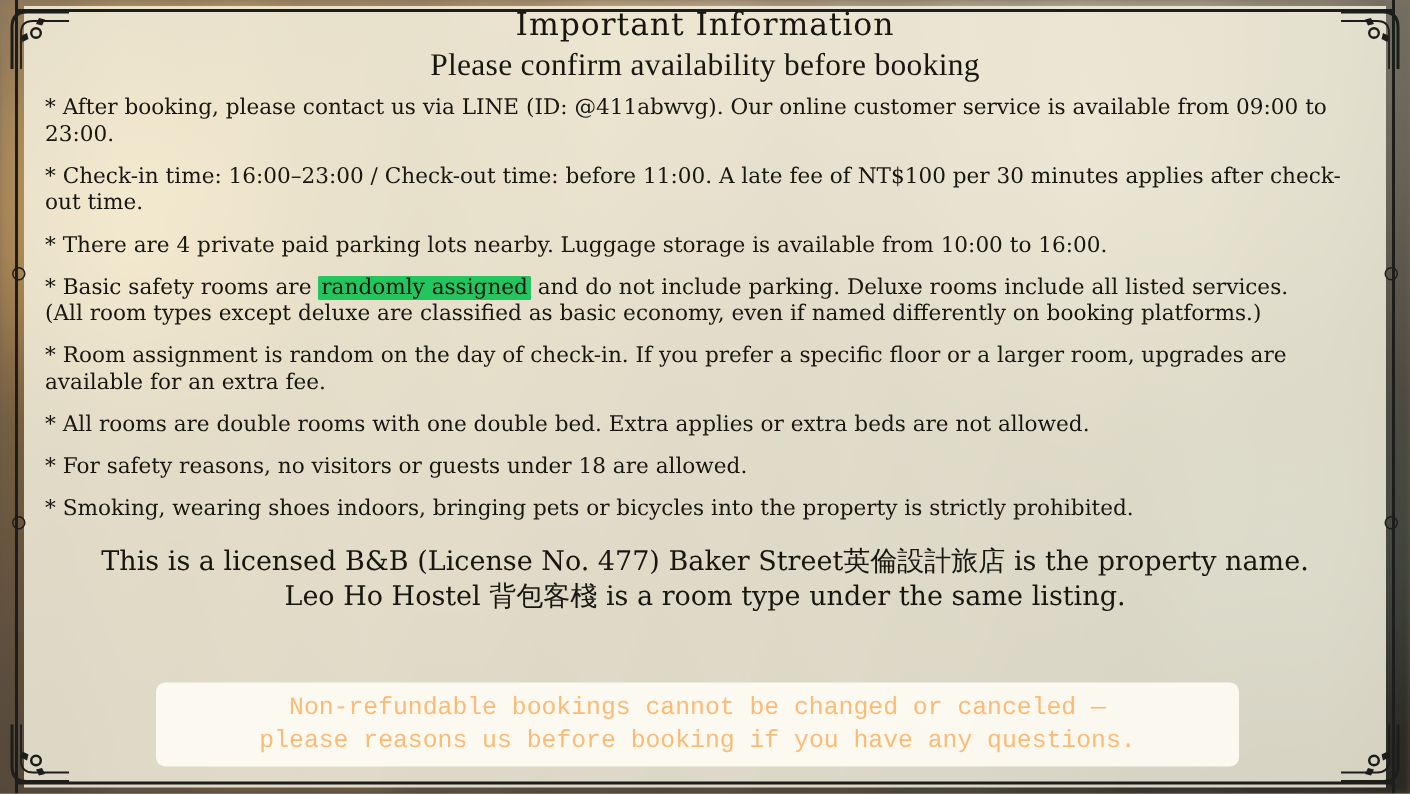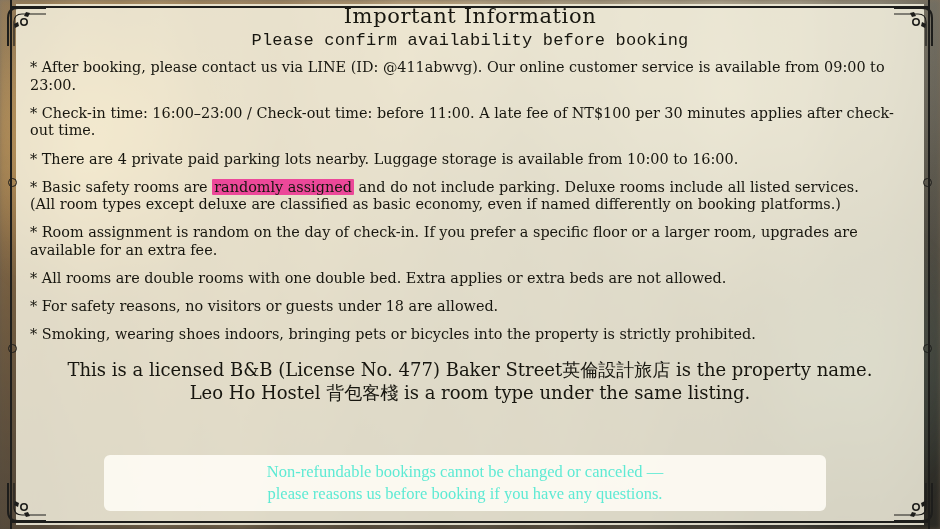--- a/index.html
+++ b/index.html
@@ -126,42 +126,42 @@
     text-align: center;
     margin-top: 0px;
   }
   .title1 {
     font-size: 21px;
     letter-spacing: 0.6px;
     line-height: 1.15;
     font-family: "DejaVu Serif", serif;
   }
   .title2 {
-    font-size: 17px;
+    font-size: 21px;
     letter-spacing: 0.2px;
     line-height: 1.25;
     margin-top: 2px;
-    font-family: Liberation Mono, monospace;
+    font-family: Liberation Serif, serif;
     text-align: center;
   }
   .body {
     margin-top: 8px;
     font-size: 14.4px;
     line-height: 1.2;
     font-family: "DejaVu Serif", serif;
   }
   .para {
     margin: 0 0 11px 0;
     text-align: left;
   }
   .para .sub {
     display: block;
   }
   .hl {
-    background: #ec4899;
+    background: #22c55e;
     padding: 0 2px;
     border-radius: 1px;
   }
   .license {
     text-align: center;
     font-size: 18px;
     line-height: 1.28;
     margin-top: 14px;
     margin-bottom: 4px;
   }
@@ -176,22 +176,22 @@
     background: rgba(255,253,246,0.88);
     border-radius: 6px;
     display: flex;
     align-items: center;
     justify-content: center;
     text-align: center;
   }
   .footer-text {
     font-size: 16.5px;
     line-height: 1.32;
-    color: #5eead4;
-    font-family: Liberation Serif, serif;
+    color: #fdba74;
+    font-family: Liberation Mono, monospace;
   }
   .footer-text .f2 { display: block; }
 </style>
 </head>
 <body>
 
 <div class="poster">
   <div class="bg"></div>
   <div class="bg2"></div>
   <div class="glow-left"></div>

